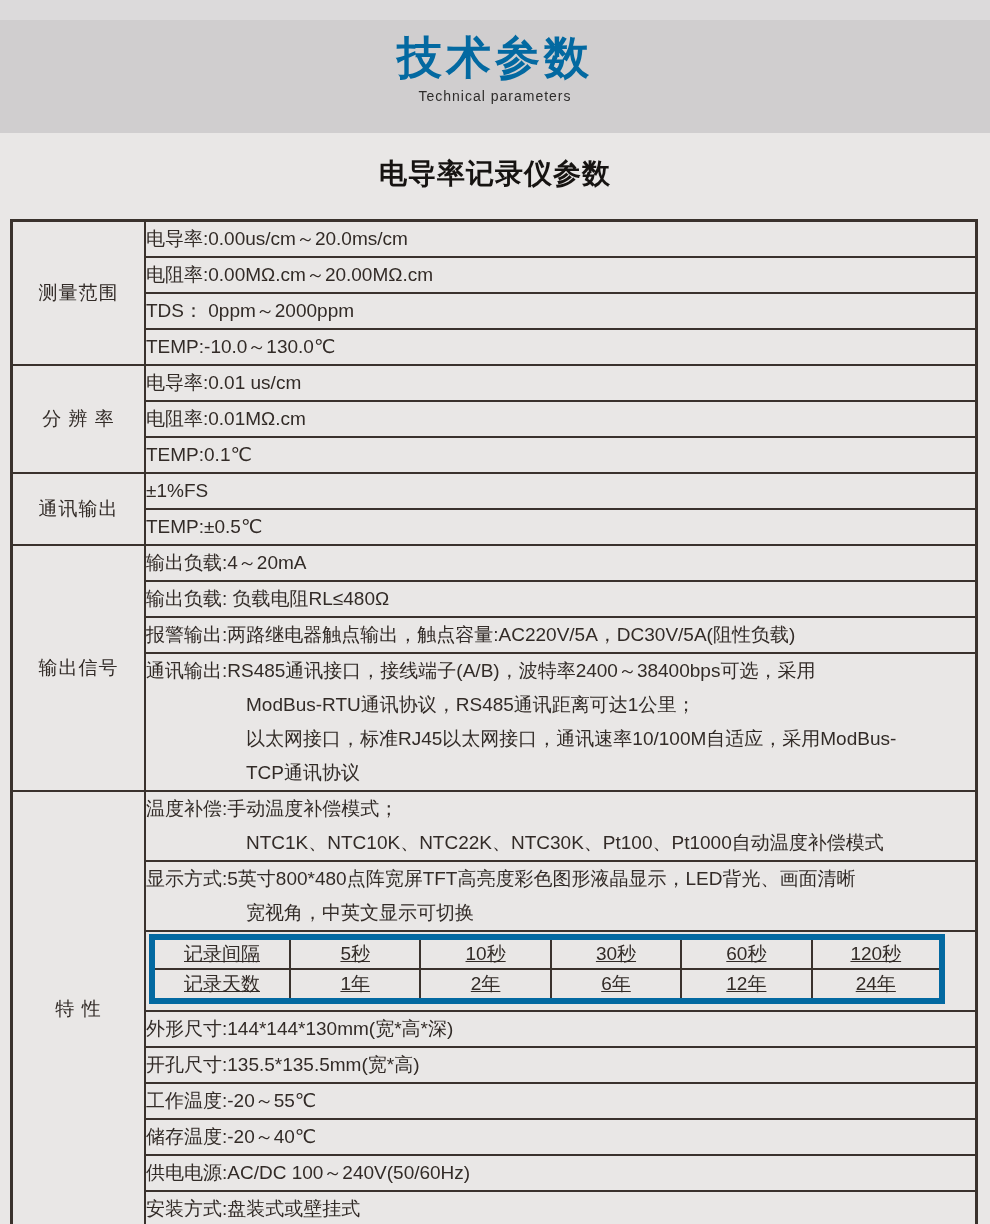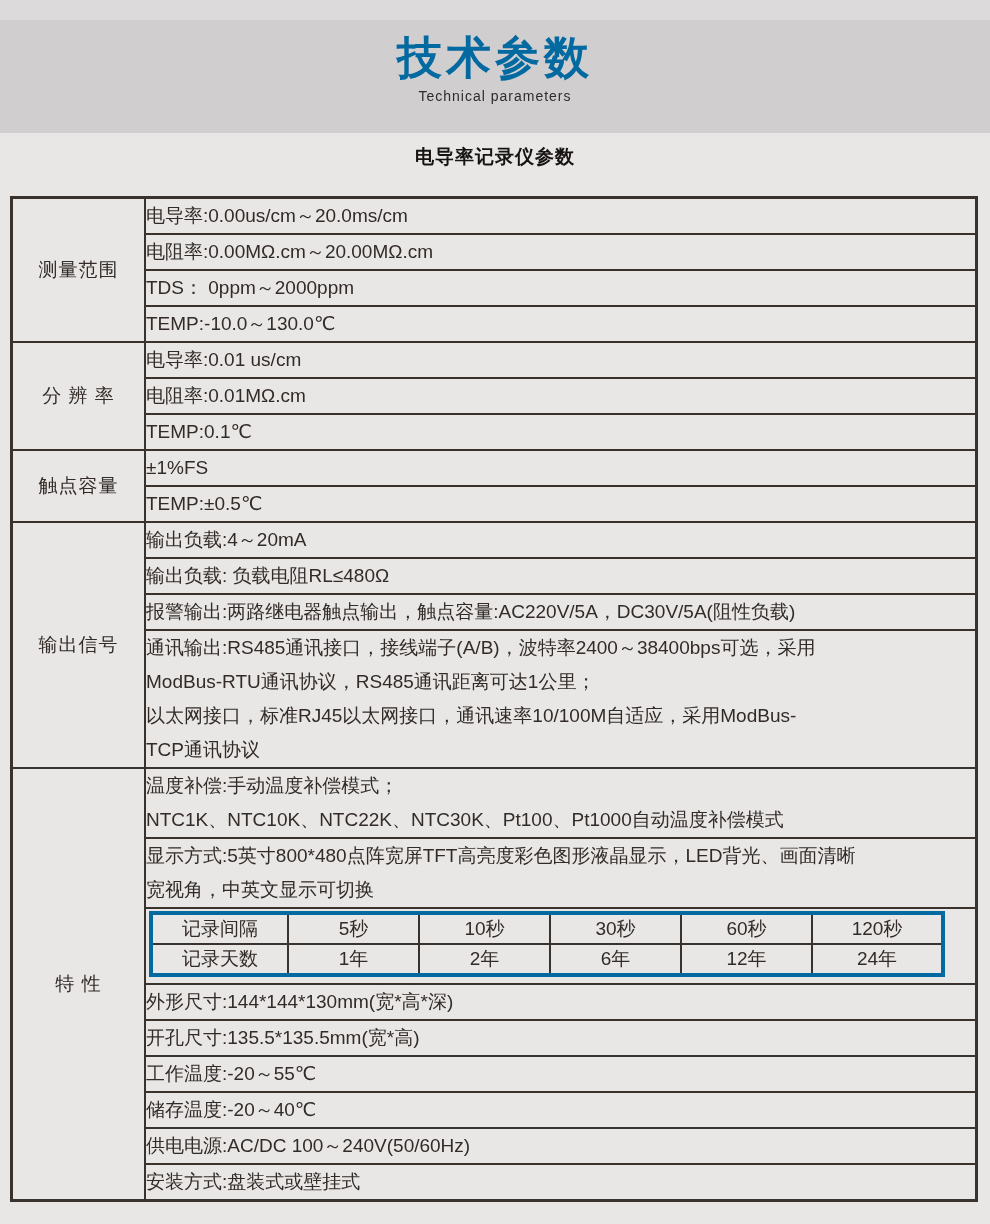--- a/index.html
+++ b/index.html
@@ -12,22 +12,22 @@
   }
   .top-strip{height:20px;background:#dcdadb;}
   .banner{height:113px;background:#d0cecf;text-align:center;overflow:hidden;}
   .banner .title{
     margin-top:12px;font-size:45px;font-weight:bold;letter-spacing:4px;color:#0369a1;line-height:52px;
   }
   .banner .subtitle{
     font-size:14px;color:#2e2c2b;letter-spacing:1px;line-height:22px;margin-top:1px;
   }
   .doc-title{
-    text-align:center;font-size:19px;font-weight:bold;color:#161311;
-    margin-top:11px;letter-spacing:1px;
+    text-align:center;font-size:28px;font-weight:bold;color:#161311;
+    margin-top:22px;letter-spacing:1px;
   }
   table.spec{
     border-collapse:collapse;table-layout:fixed;
     width:968px;margin:26px 0 0 10px;
     border:3px solid #3a322d;
     background:#e9e7e6;
   }
   table.spec > tbody > tr > td{
     border:2px solid #3a322d;
     font-size:19px;
@@ -36,25 +36,26 @@
   }
   td.grp{
     width:131px;
     text-align:center;
     vertical-align:top;
     padding-top:5px;
     letter-spacing:1px;
   }
   td.val{padding:0 0 0 7px;}
   .ln{line-height:34px;white-space:nowrap;}
-  .ln.indent{}
+  .ln.indent{padding-left:100px;}
   table.rec{
     border-collapse:collapse;table-layout:fixed;
     width:796px;margin:2px 0 6px 3px;
-    border:4px solid #0369a1;
+    border:6px solid #0369a1;
+    text-decoration:underline;
   }
   table.rec td{
     border:2px solid #3a322d;
     font-size:19px;text-align:center;
     height:28px;line-height:28px;padding:0;
   }
   table.rec td.c0{width:134px;}
 </style>
 </head>
 <body>
@@ -104,21 +105,21 @@
           <div class="ln">电阻率:0.01MΩ.cm</div>
         </td>
     </tr>
     <tr>
       <td class="val">
           <div class="ln">TEMP:0.1℃</div>
         </td>
     </tr>
 
     <tr>
-      <td class="grp" rowspan="2">触点容量</td>
+      <td class="grp" rowspan="2">通讯输出</td>
       <td class="val">
           <div class="ln">±1%FS</div>
         </td>
     </tr>
     <tr>
       <td class="val">
           <div class="ln">TEMP:±0.5℃</div>
         </td>
     </tr>
 

